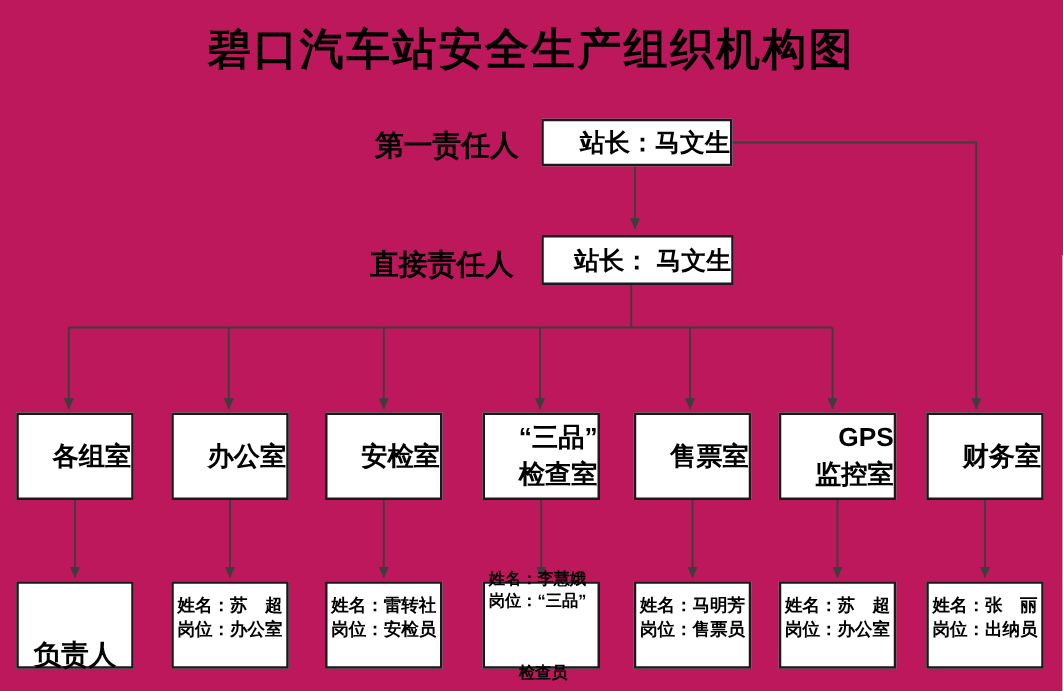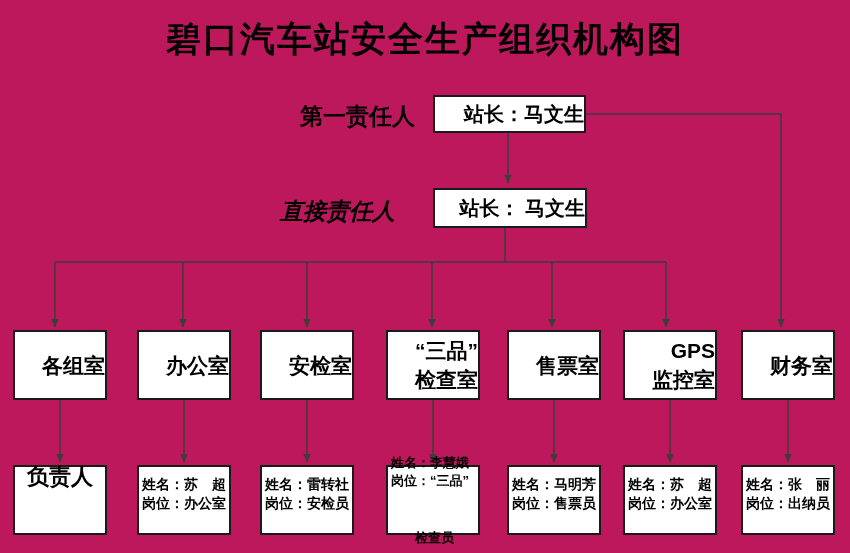--- a/index.html
+++ b/index.html
@@ -6,32 +6,32 @@
   .canvas{
     position:relative;width:850px;height:553px;background:#be185d;overflow:hidden;
     font-family:"Liberation Sans","DejaVu Sans",sans-serif;font-weight:bold;color:#000000;
   }
   .title{
     position:absolute;left:0;top:16px;width:850px;text-align:center;
     font-size:35px;letter-spacing:2px;white-space:nowrap;
   }
   .lvl-label{position:absolute;font-size:23px;white-space:nowrap;}
   .l1{left:300px;top:101px;width:124px;}
-  .l2{left:280px;top:196px;width:128px;font-style:italic;}
+  .l2{left:296px;top:196px;width:128px;}
   .node{
     position:absolute;background:#ffffff;border:2px solid #1a1a1a;box-sizing:border-box;
     display:flex;flex-direction:column;align-items:flex-end;justify-content:center;
     z-index:2;white-space:nowrap;
   }
   .box-l1{left:433px;top:95px;width:153px;height:38px;font-size:20px;}
   .box-l2{left:433px;top:188px;width:154px;height:40px;font-size:20px;}
   .dept{top:330px;width:94px;height:70px;font-size:21px;line-height:29px;}
   .staff{top:465px;width:94px;height:70px;font-size:14px;line-height:19px;
          align-items:flex-start;justify-content:flex-start;padding:8px 0 8px 3px;}
-  .staff.single{align-items:center;justify-content:flex-start;font-size:22px;padding:0;}
+  .staff.single{align-items:center;justify-content:flex-end;font-size:22px;padding:0;}
   .staff.three{justify-content:center;font-size:13px;line-height:18px;}
   .staff .ln-center{align-self:center;margin-top:39px;}
   .c1{left:13px}.c2{left:137px}.c3{left:260px}.c4{left:386px}.c5{left:507px}.c6{left:623px}.c7{left:741px}
   .wires{position:absolute;left:0;top:0;z-index:1;}
 </style>
 </head>
 <body>
 
 <div class="canvas">
 

